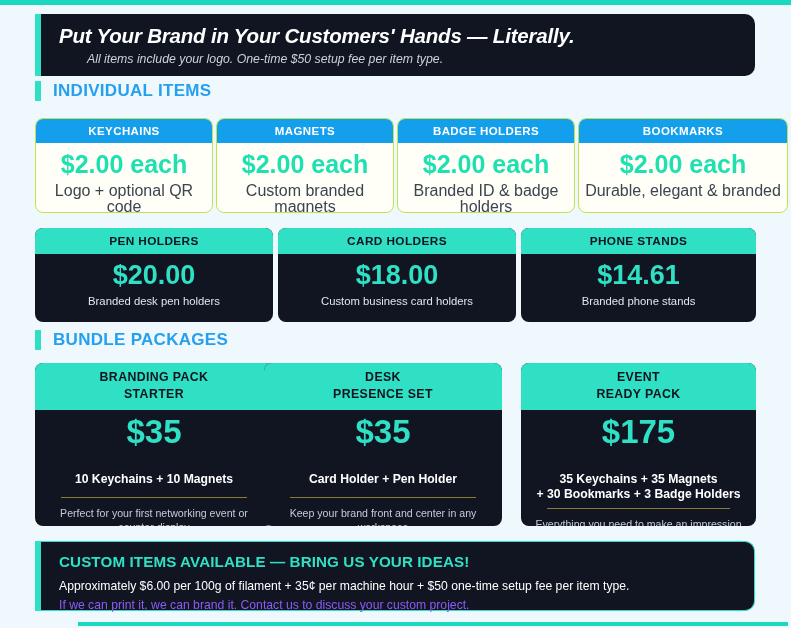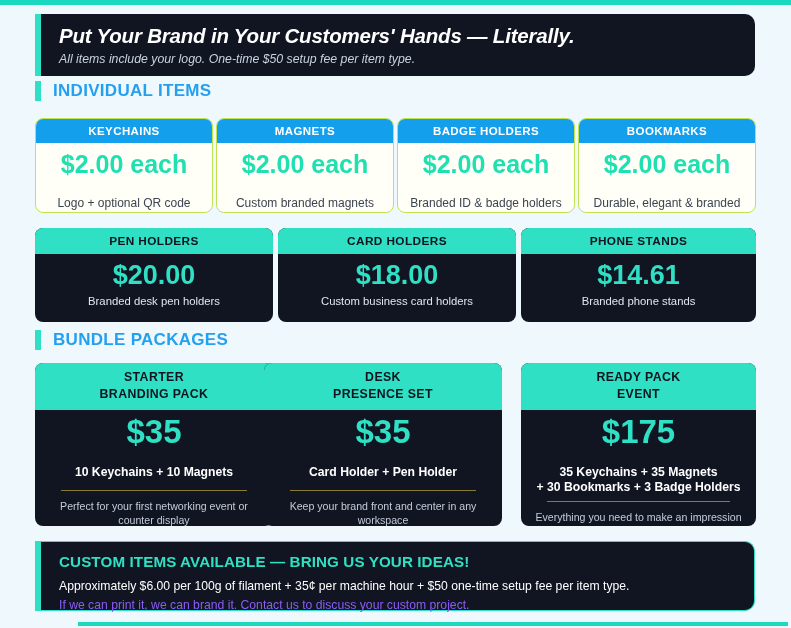--- a/index.html
+++ b/index.html
@@ -65,20 +65,21 @@
     font-weight: bold;
     letter-spacing: -0.2px;
     line-height: 26px;
     white-space: nowrap;
   }
   .hero-sub {
     color: #c9d3de;
     font-size: 12.3px;
     line-height: 18px;
     margin-top: 1px;
+    margin-left: 28px;
   }
 
   
   .section-head {
     position: absolute;
     height: 22px;
   }
   .section-head .accent {
     position: absolute;
     left: 0; top: 1px;
@@ -132,23 +133,23 @@
     height: 24px;
   }
   .card.light .card-price {
     color: #1fe0b0;
     font-size: 25px;
     line-height: 34px;
     margin-top: 4px;
   }
   .card.light .card-desc {
     color: #3c4450;
-    font-size: 12px;
+    font-size: 16px;
     line-height: 16px;
-    margin-top: 14px;
+    margin-top: 2px;
   }
 
   
   .card.dark {
     background: #111522;
     top: 228px;
     height: 94px;
   }
   .card.dark .card-head {
     background: #2fe0c4;
@@ -187,21 +188,21 @@
     font-size: 33px;
     line-height: 40px;
     margin-top: 2px;
   }
   .card.bundle .card-items {
     text-align: center;
     color: #ffffff;
     font-size: 12.2px;
     font-weight: bold;
     line-height: 15px;
-    margin-top: 13px;
+    margin-top: 20px;
     padding: 0 6px;
   }
   .card.bundle .divider {
     height: 1px;
     background: #8a7a32;
     margin: 10px auto 0;
     width: 78%;
   }
   .card.bundle .card-note {
     text-align: center;
@@ -286,21 +287,21 @@
     <div class="card-price">$2.00 each</div>
     <div class="card-desc">Custom branded magnets</div>
   </div>
 
   <div class="card light" style="left:397px; width:178px;">
     <div class="card-head">BADGE HOLDERS</div>
     <div class="card-price">$2.00 each</div>
     <div class="card-desc">Branded ID &amp; badge holders</div>
   </div>
 
-  <div class="card light" style="left:578px; width:178px;">
+  <div class="card light" style="left:578px; width:210px;">
     <div class="card-head">BOOKMARKS</div>
     <div class="card-price">$2.00 each</div>
     <div class="card-desc">Durable, elegant &amp; branded</div>
   </div>
 
   <div class="card dark" style="left:35px; width:238px;">
     <div class="card-head">PEN HOLDERS</div>
     <div class="card-price">$20.00</div>
     <div class="card-desc">Branded desk pen holders</div>
   </div>
@@ -317,44 +318,44 @@
     <div class="card-desc">Branded phone stands</div>
   </div>
 
   <div class="section-head" id="sec-bundles">
     <div class="accent"></div>
     <div class="label">BUNDLE PACKAGES</div>
   </div>
 
   <div class="card bundle" style="left:35px; width:238px;">
     <div class="card-head">
+      <div>BRANDING PACK</div>
       <div>STARTER</div>
-      <div>BRANDING PACK</div>
     </div>
     <div class="card-price">$35</div>
     <div class="card-items">10 Keychains + 10 Magnets</div>
     <div class="divider"></div>
     <div class="card-note">Perfect for your first networking event or counter display</div>
   </div>
 
   <div class="card bundle" style="left:264px; width:238px;">
     <div class="card-head">
       <div>DESK</div>
       <div>PRESENCE SET</div>
     </div>
     <div class="card-price">$35</div>
     <div class="card-items">Card Holder + Pen Holder</div>
     <div class="divider"></div>
     <div class="card-note">Keep your brand front and center in any workspace</div>
   </div>
 
   <div class="card bundle" style="left:521px; width:235px;">
     <div class="card-head">
+      <div>EVENT</div>
       <div>READY PACK</div>
-      <div>EVENT</div>
     </div>
     <div class="card-price">$175</div>
     <div class="card-items">
       <div>35 Keychains + 35 Magnets</div>
       <div>+ 30 Bookmarks + 3 Badge Holders</div>
     </div>
     <div class="divider" style="margin-top:6px;"></div>
     <div class="card-note">Everything you need to make an impression at any event</div>
   </div>
 

